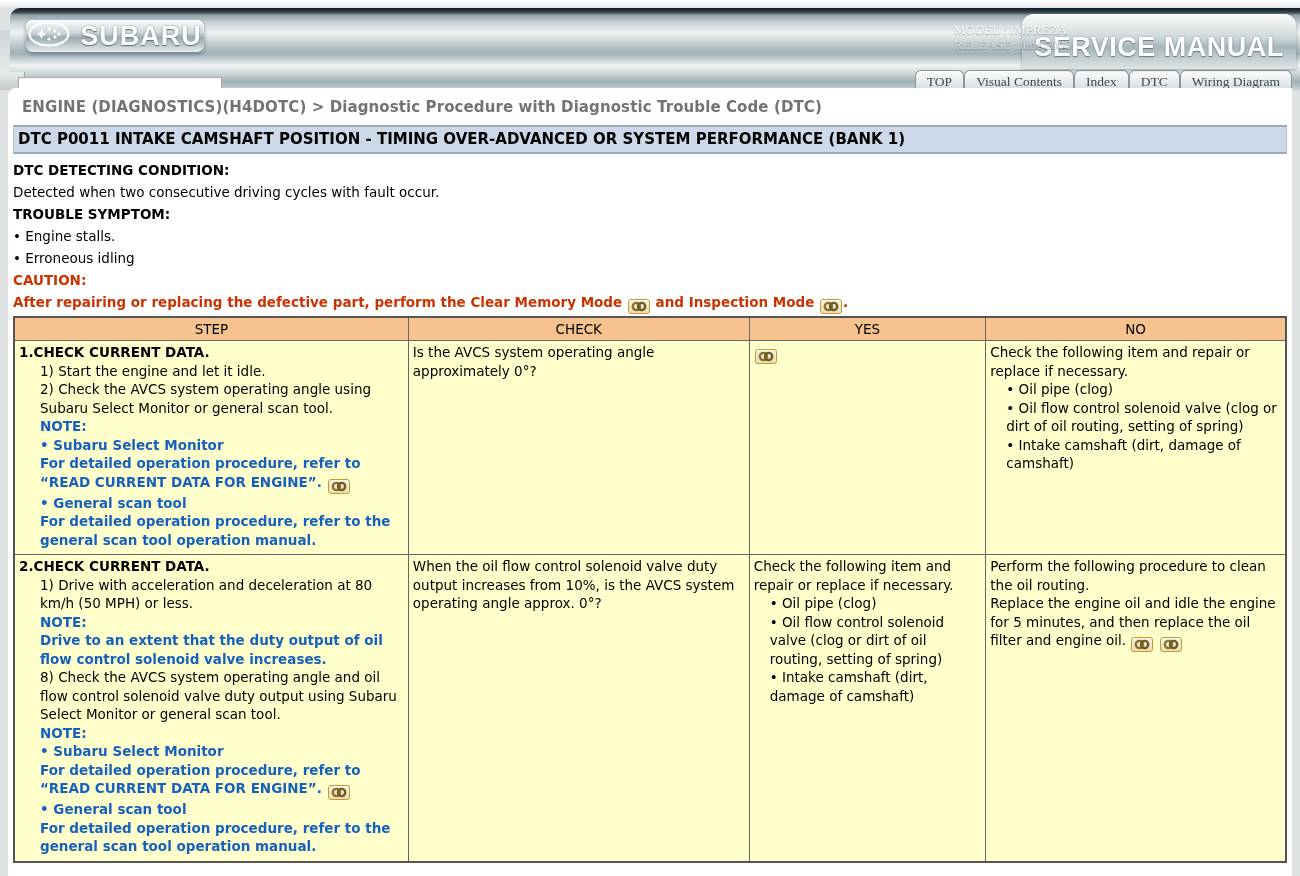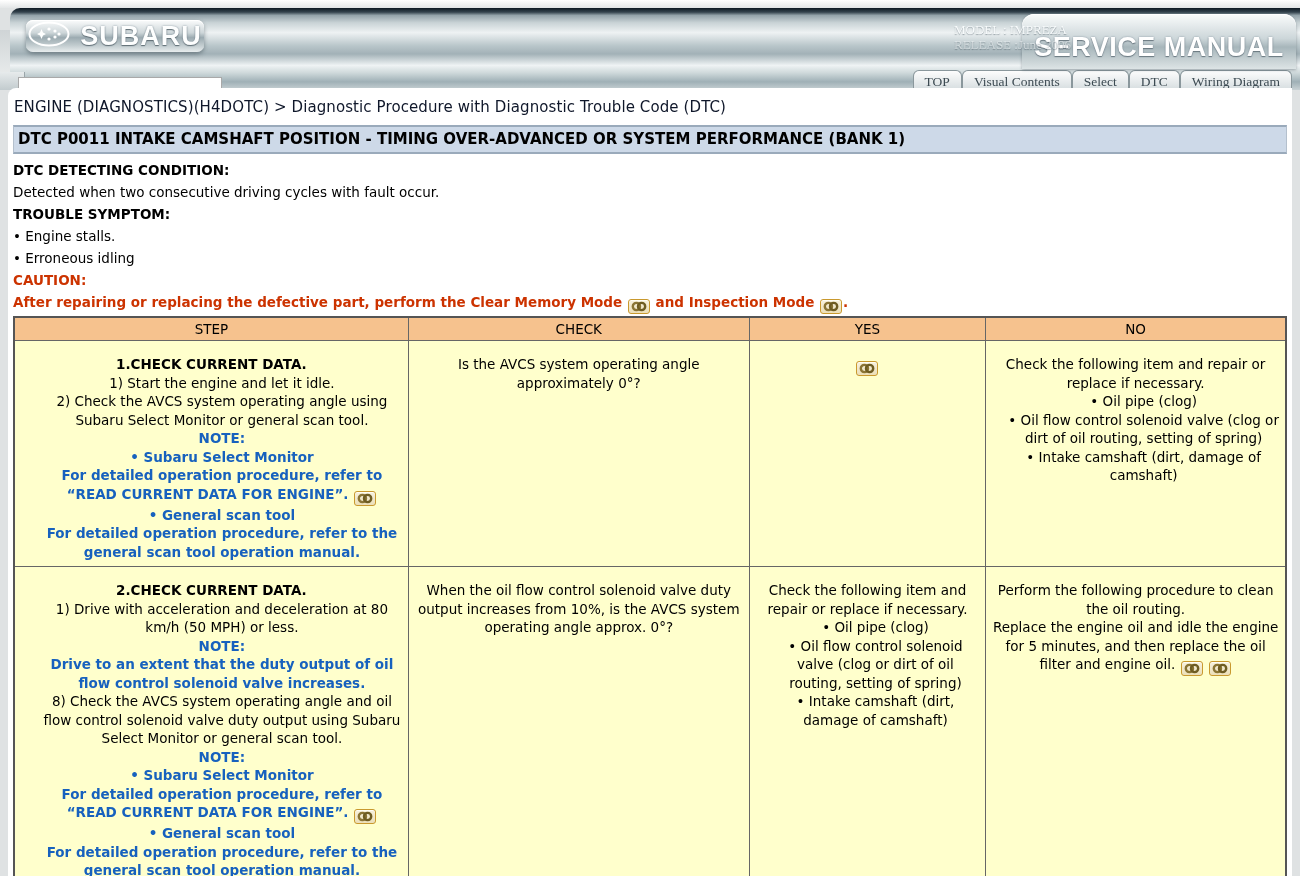--- a/index.html
+++ b/index.html
@@ -62,43 +62,43 @@
     background:linear-gradient(180deg,#e7ebec,#c2cbce); border-right:1px solid #9aa5a9; z-index:1; }
   .panel-stub { position:absolute; left:18px; top:77px; width:204px; height:16px;
     background:#ffffff; border:1px solid #a9a9a9; z-index:1; }
   
   .page {
     position:absolute; left:8px; right:8px; top:88px; bottom:0;
     background:#ffffff; border-radius:8px 0 0 0; z-index:4;
     padding:9px 5px 0 5px;
   }
   .breadcrumb {
-    font-size:15px; font-weight:normal; color:#0f172a; letter-spacing:.1px;
-    margin:1px 0 9px 1px;
+    font-size:15px; font-weight:bold; color:#737373; letter-spacing:.1px;
+    margin:1px 0 9px 9px;
   }
   .dtc-bar {
     background:#cdd9e8; border-top:2px solid #9aaabb; border-bottom:2px solid #9aaabb;
     border-left:1px solid #b4c0cd; border-right:1px solid #b4c0cd;
     font-size:15px; font-weight:bold; color:#000;
     padding:3px 4px 4px 4px; margin-bottom:5px;
   }
   .body-line { font-size:13.5px; line-height:22px; color:#000; }
   .body-label { font-weight:bold; }
   .caution { color:#cc3300; font-weight:bold; }
   
   table.diag { width:100%; border-collapse:collapse; table-layout:fixed;
     border:2px solid #555; margin-top:2px; }
   .w-step{width:31%;} .w-check{width:26.8%;} .w-yes{width:18.6%;} .w-no{width:23.6%;}
   table.diag th {
     background:#f6c28e; border:1px solid #666; font-weight:normal;
     font-size:13.5px; color:#000; padding:3px 2px; text-align:center;
   }
   table.diag td {
     background:#ffffcc; border:1px solid #666; vertical-align:top;
-    font-size:13.5px; line-height:18.5px; color:#000; padding:14px 4px 5px 4px;text-align:center;
+    font-size:13.5px; line-height:18.5px; color:#000; padding:2px 4px 5px 4px;
   }
   .l-title { font-weight:bold; }
   .l-sub { padding-left:21px; }
   .l-note { padding-left:21px; color:#1761be; font-weight:bold; }
   .l-plain { }
   .l-bullet { padding-left:16px; }
   
   .linkicon {
     display:inline-block; width:22px; height:15px; vertical-align:-3px;
     background:linear-gradient(180deg,#f7f1de,#ecdfb8);
@@ -138,21 +138,21 @@
     <div class="release">RELEASE :June 2006</div>
   </div>
 
   <div class="manual-tab">
     <span class="manual-title">SERVICE MANUAL</span>
   </div>
 
   <div class="nav-tabs">
       <div class="nav-tab">TOP</div>
       <div class="nav-tab">Visual Contents</div>
-      <div class="nav-tab">Select</div>
+      <div class="nav-tab">Index</div>
       <div class="nav-tab">DTC</div>
       <div class="nav-tab">Wiring Diagram</div>
     </div>
 
   <div class="frame-stub"></div>
   <div class="panel-stub"></div>
 
   <div class="page">
 
     <div class="breadcrumb">ENGINE (DIAGNOSTICS)(H4DOTC) &gt; Diagnostic Procedure with Diagnostic Trouble Code (DTC)</div>

